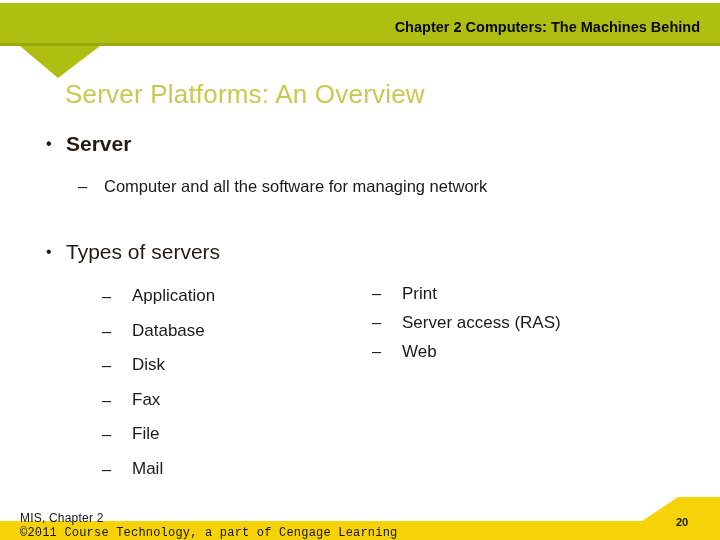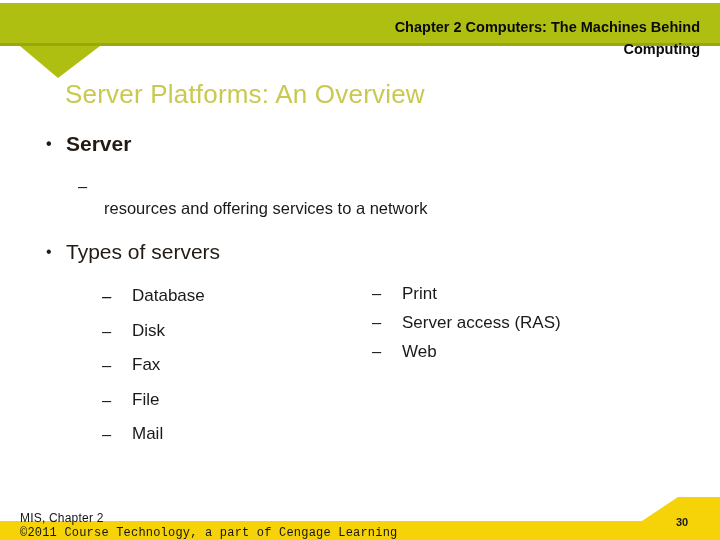--- a/index.html
+++ b/index.html
@@ -184,54 +184,53 @@
 <body>
 
 <div class="slide">
 
   <div class="header-band"></div>
   <div class="header-band-edge"></div>
   <div class="header-notch"></div>
 
   <div class="header-title">
     <div>Chapter 2 Computers: The Machines Behind</div>
-    <div>Computing</div>
   </div>
 
   <div class="slide-title">Server Platforms: An Overview</div>
 
   <div class="body-area">
 
     <div class="block-server">
       <div class="lvl1 bold">
         <span class="marker">•</span>
         <span>Server</span>
       </div>
     </div>
 
     <div class="sub-server">
       <div class="lvl2">
         <span class="marker">–</span>
-        <br>
-        <span>resources and offering services to a network</span>
+        <span>Computer and all the software for managing network</span><br>
       </div>
     </div>
 
     <div class="block-types">
       <div class="lvl1">
         <span class="marker">•</span>
         <span>Types of servers</span>
       </div>
     </div>
 
     <div class="cols">
 
       <div class="col-left">
         <div class="lvl2">
           <span class="marker">–</span>
+          <span>Application</span>
         </div>
         <div class="lvl2">
           <span class="marker">–</span>
           <span>Database</span>
         </div>
         <div class="lvl2">
           <span class="marker">–</span>
           <span>Disk</span>
         </div>
         <div class="lvl2">
@@ -263,15 +262,15 @@
         </div>
       </div>
 
     </div>
   </div>
 
   <div class="footer-peak"></div>
   <div class="footer-band"></div>
   <div class="footer-line1">MIS, Chapter 2</div>
   <div class="footer-line2">©2011 Course Technology, a part of Cengage Learning</div>
-  <div class="page-number">30</div>
+  <div class="page-number">20</div>
 
 </div>
 
 </body></html>

